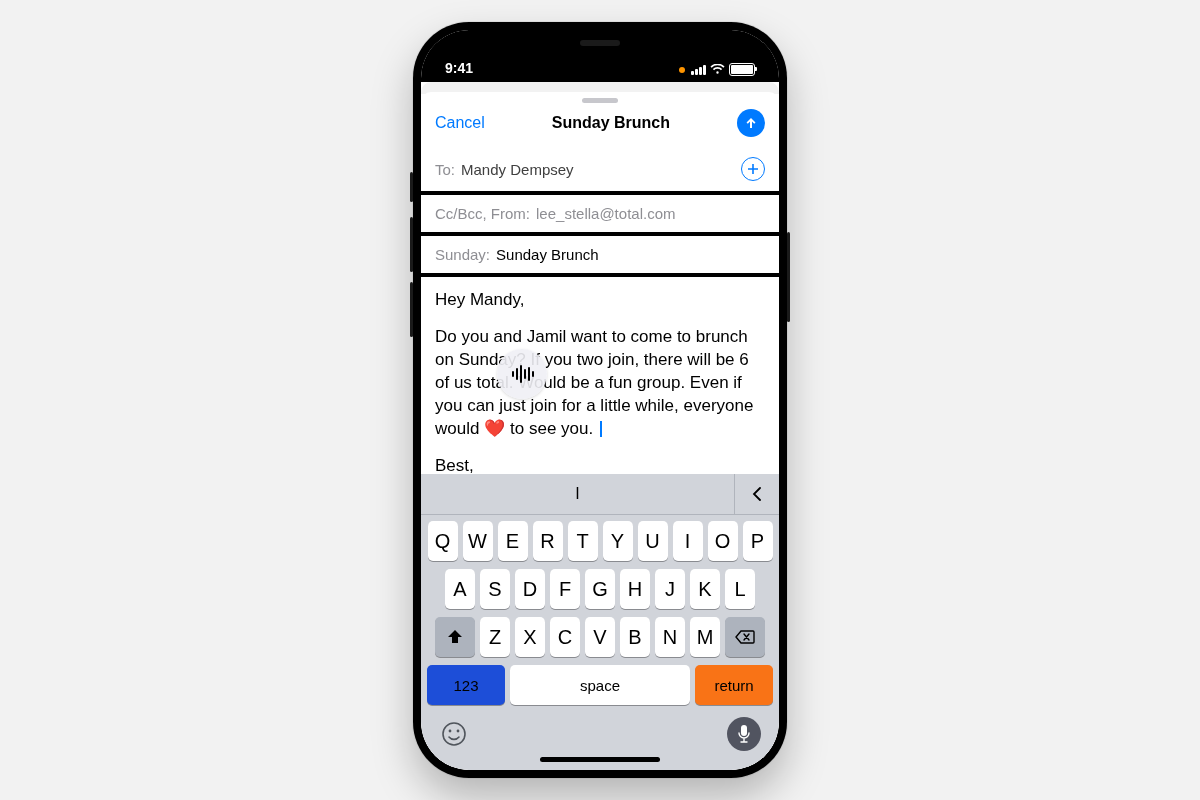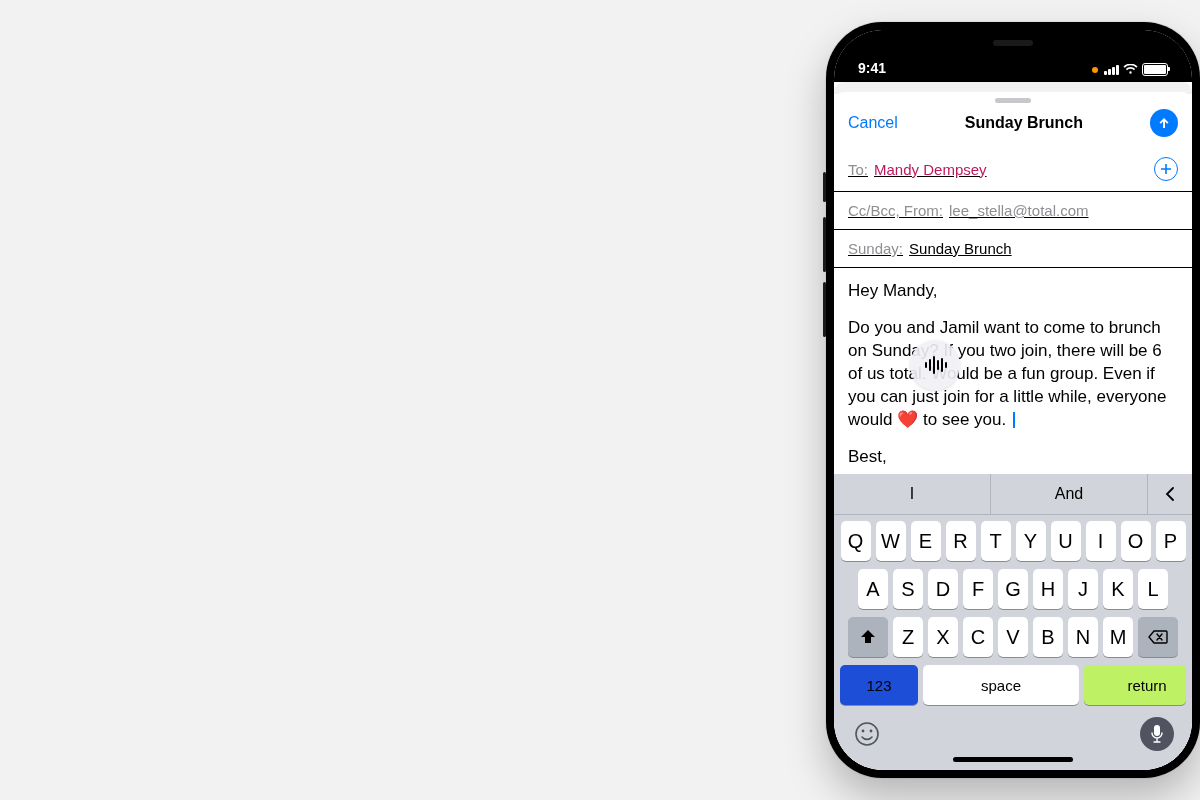--- a/index.html
+++ b/index.html
@@ -1,16 +1,16 @@
 <!DOCTYPE html>
 <html><head>
 <meta charset="utf-8">
 <style>
   html,body{margin:0;padding:0;width:1200px;height:800px;background:#f2f2f2;font-family:-apple-system,BlinkMacSystemFont,"Helvetica Neue",Arial,sans-serif;}
-  .stage{width:1200px;height:800px;display:flex;align-items:center;justify-content:flex-end;}
+  .stage{width:1200px;height:800px;display:flex;align-items:center;justify-content:center;}
   .phone{width:358px;height:740px;background:#000;border-radius:56px;padding:8px;box-shadow:0 20px 40px rgba(0,0,0,.25),0 0 0 1px rgba(0,0,0,.05);position:relative;}
   .phone-inner{width:100%;height:100%;background:#000;border-radius:48px;overflow:hidden;position:relative;}
   .side-btn{position:absolute;background:#1a1a1a;border-radius:2px;}
   .vol1{left:-3px;top:150px;width:3px;height:30px;}
   .vol2{left:-3px;top:195px;width:3px;height:55px;}
   .vol3{left:-3px;top:260px;width:3px;height:55px;}
   .pwr{right:-3px;top:210px;width:3px;height:90px;}
   .notch{position:absolute;top:0;left:50%;transform:translateX(-50%);width:150px;height:28px;background:#000;border-bottom-left-radius:18px;border-bottom-right-radius:18px;z-index:20;}
   .notch::after{content:"";position:absolute;top:10px;left:50%;transform:translateX(-50%);width:40px;height:6px;background:#1a1a1a;border-radius:3px;}
   .screen{position:absolute;inset:0;background:#fff;border-radius:48px;overflow:hidden;display:flex;flex-direction:column;}
@@ -24,23 +24,23 @@
   .battery{width:24px;height:11px;border:1px solid #fff;border-radius:3px;position:relative;}
   .battery::after{content:"";position:absolute;right:-3px;top:3px;width:2px;height:4px;background:#fff;border-radius:0 1px 1px 0;}
   .battery-fill{position:absolute;inset:1px;background:#fff;border-radius:1px;}
   .peek{height:12px;background:#f2f2f2;border-top-left-radius:10px;border-top-right-radius:10px;margin:0;flex-shrink:0;}
   .sheet{flex:1;background:#fff;border-top-left-radius:10px;border-top-right-radius:10px;margin-top:-2px;display:flex;flex-direction:column;overflow:hidden;}
   .grabber{width:36px;height:5px;background:#c7c7cc;border-radius:3px;margin:6px auto 4px;}
   .navbar{display:flex;align-items:center;justify-content:space-between;padding:2px 14px 10px;}
   .nav-cancel{color:#007aff;font-size:16px;}
   .nav-title{font-size:16px;font-weight:600;color:#000;}
   .send-btn{width:28px;height:28px;border-radius:50%;background:#007aff;display:flex;align-items:center;justify-content:center;}
-  .field{padding:10px 14px;border-bottom:1px solid #000000;display:flex;align-items:center;font-size:15px;gap:6px;text-decoration:underline;}
+  .field{padding:10px 14px;border-bottom:4px solid #000000;display:flex;align-items:center;font-size:15px;gap:6px;}
   .field-label{color:#8e8e93;}
-  .field-link{color:#be185d;}
+  .field-link{color:#404040;}
   .field-value{color:#8e8e93;}
   .field-value.dark{color:#000;}
   .field .spacer{flex:1;}
   .add-btn{width:22px;height:22px;border:1.5px solid #007aff;border-radius:50%;display:flex;align-items:center;justify-content:center;color:#007aff;}
   .body{padding:12px 14px;font-size:17px;color:#000;line-height:1.35;flex:1;overflow:hidden;position:relative;}
   .body p{margin:0 0 14px;}
   .body p.tight{margin:12px 0 2px;}
   .cursor{display:inline-block;width:2px;height:16px;background:#007aff;vertical-align:middle;margin-left:2px;}
   .dictation-puck{position:absolute;width:50px;height:50px;border-radius:50%;background:rgba(240,240,245,.9);left:76px;top:72px;display:flex;align-items:center;justify-content:center;box-shadow:0 1px 3px rgba(0,0,0,.15);}
   .keyboard{background:#d1d4da;flex-shrink:0;padding-bottom:4px;}
@@ -48,21 +48,21 @@
   .sugg{flex:1;display:flex;align-items:center;justify-content:center;font-size:16px;color:#000;border-right:1px solid #b0b4bc;}
   .sugg:last-child{border-right:none;flex:0 0 44px;}
   .key-rows{padding:6px 4px 0;}
   .krow{display:flex;justify-content:center;gap:5px;margin-bottom:8px;}
   .key{background:#fff;border-radius:5px;box-shadow:0 1px 0 #898b90;height:40px;display:flex;align-items:center;justify-content:center;font-size:20px;color:#000;flex:1;max-width:30px;}
   .key.fn{background:#adb3bd;max-width:40px;flex:0 0 40px;}
   .krow.bottom{gap:5px;padding:0 2px;}
   .krow.bottom .key{max-width:none;}
   .key.k123{flex:0 0 78px;background:#1d4ed8;font-size:15px;}
   .key.space{flex:1;background:#fff;font-size:15px;}
-  .key.return{flex:0 0 78px;background:#bef264;font-size:15px;padding-left:24px;}
+  .key.return{flex:0 0 78px;background:#f97316;font-size:15px;}
   .kb-footer{display:flex;justify-content:space-between;align-items:center;padding:4px 18px 0;}
   .emoji-btn,.mic-btn{width:30px;height:30px;display:flex;align-items:center;justify-content:center;color:#50555c;}
   .mic-btn{width:34px;height:34px;border-radius:50%;background:#515460;color:#fff;}
   .home-indicator{width:120px;height:5px;background:#000;border-radius:3px;margin:6px auto 4px;}
   .heart{color:#ff3b30;}
   svg{display:block;}
 </style>
 </head>
 <body>
 
@@ -146,21 +146,20 @@
                     <line x1="19" y1="4" x2="19" y2="16"></line>
                     <line x1="23" y1="8" x2="23" y2="12"></line>
                   </g>
                 </svg>
             </div>
           </div>
 
           <div class="keyboard">
             <div class="suggestions">
               <div class="sugg">I</div>
-              <div class="sugg">And</div>
               <div class="sugg">
                 <svg width="10" height="14" viewBox="0 0 10 14">
                     <path d="M8 1L2 7l6 6" stroke="#000" stroke-width="1.8" fill="none" stroke-linecap="round"></path>
                   </svg>
               </div>
             </div>
             <div class="key-rows">
               <div class="krow">
                 <div class="key">Q</div>
                 <div class="key">W</div>

